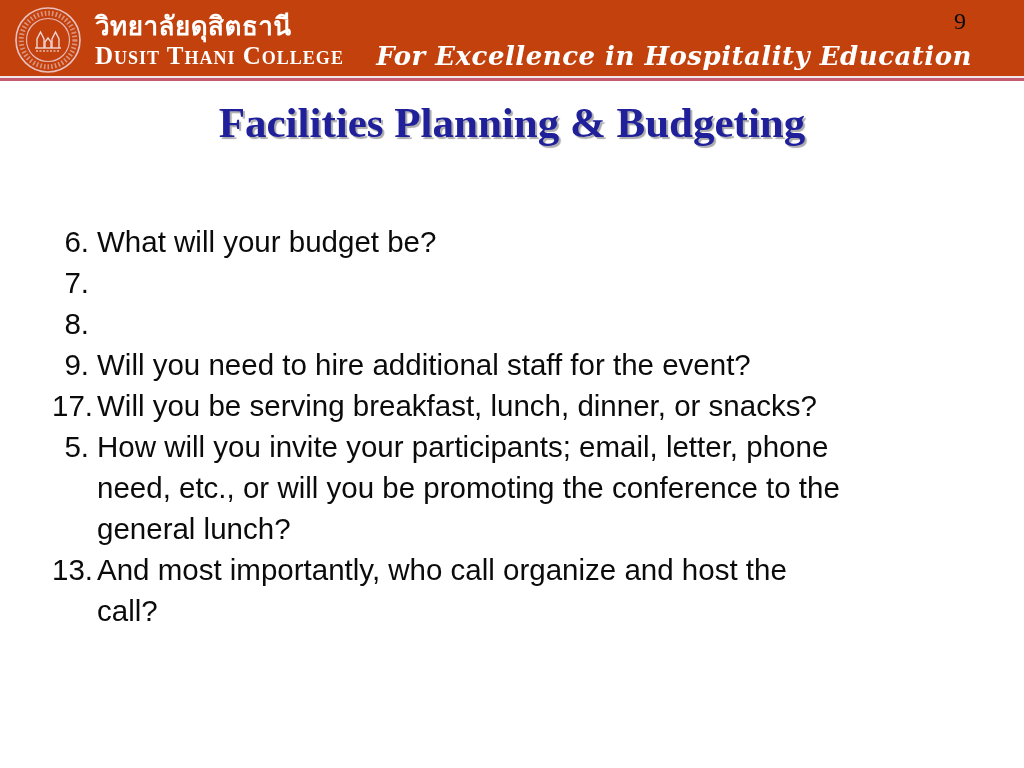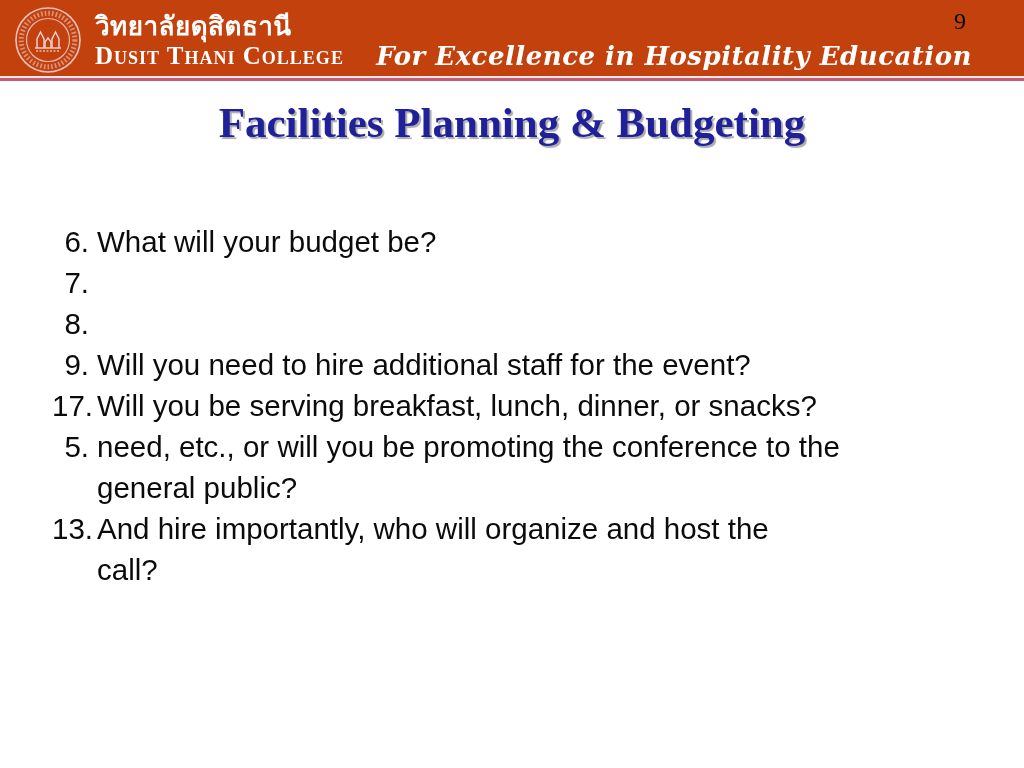--- a/index.html
+++ b/index.html
@@ -172,27 +172,28 @@
     <div class="qitem">
       <span class="qnum">17.</span>
       <div class="qtext">
         <div>Will you be serving breakfast, lunch, dinner, or snacks?</div>
       </div>
     </div>
 
     <div class="qitem">
       <span class="qnum">5.</span>
       <div class="qtext">
+        <div>How will you invite your participants; email, letter, phone</div>
         <div>need, etc., or will you be promoting the conference to the</div>
-        <div>general public?</div>
+        <div>general lunch?</div>
       </div>
     </div>
 
     <div class="qitem">
       <span class="qnum">13.</span>
       <div class="qtext">
-        <div>And hire importantly, who will organize and host the</div>
+        <div>And most importantly, who call organize and host the</div>
         <div>call?</div>
       </div>
     </div>
 
   </div>
 </div>
 
 </body></html>

